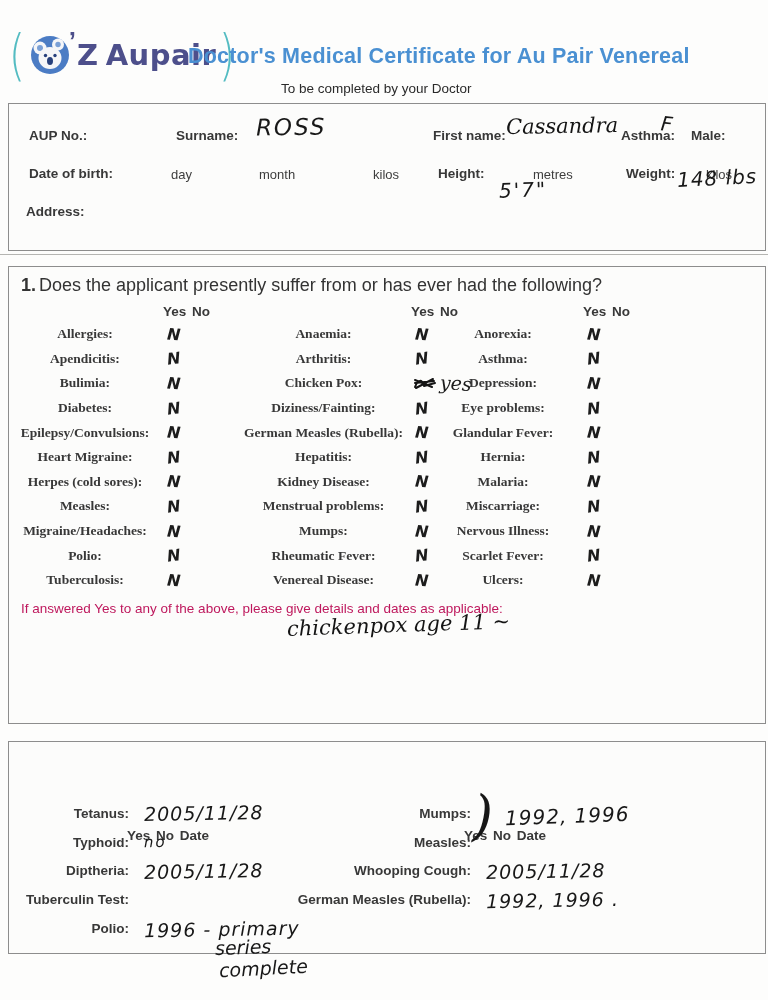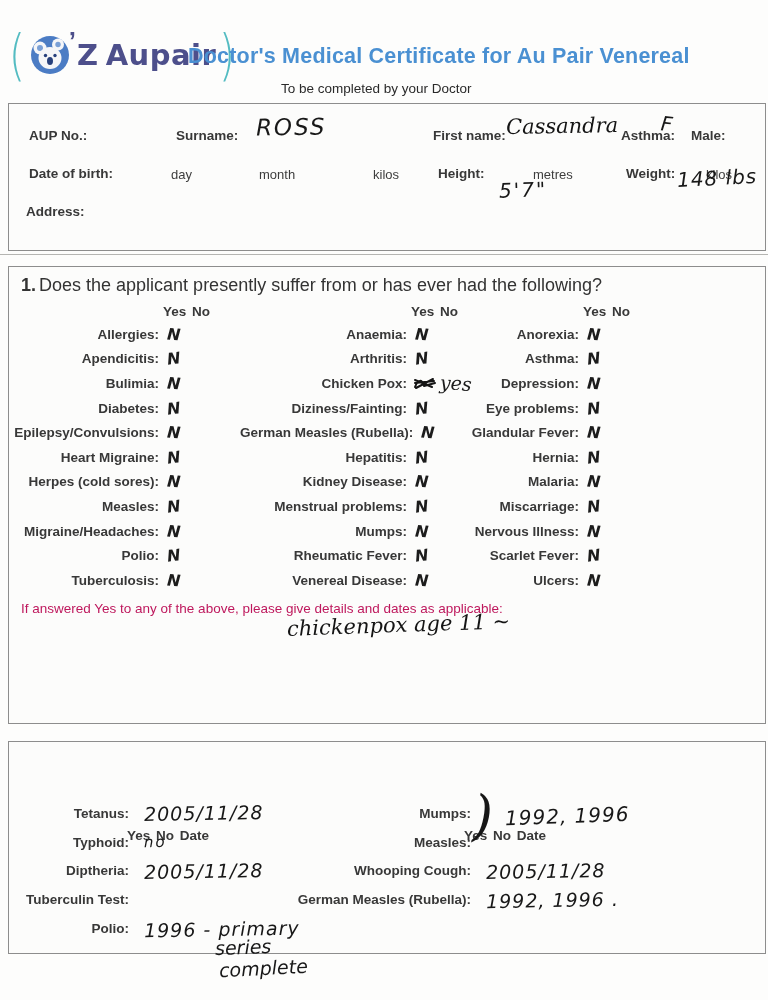--- a/index.html
+++ b/index.html
@@ -39,21 +39,21 @@
   .q-line b{margin-right:3px;}
   .col{position:absolute;top:37px;}
   .col-1{left:2px;width:226px;}
   .col-2{left:231px;width:242px;}
   .col-3{left:418px;width:232px;}
   .yesno{font-weight:bold;font-size:13.5px;color:#383838;word-spacing:2px;margin-bottom:3px;}
   .col-1 .yesno{margin-left:152px;}
   .col-2 .yesno{margin-left:171px;}
   .col-3 .yesno{margin-left:156px;}
   .cond-row{display:flex;align-items:center;height:24.6px;}
-  .cond-label{text-align:right;}
+  .cond-label{text-align:center;font-family:Liberation Serif, serif;}
   .col-1 .cond-label{flex:0 0 148px;}
   .col-2 .cond-label{flex:0 0 167px;}
   .col-3 .cond-label{flex:0 0 152px;}
   .cond-ans{margin-left:8px;font-family:"DejaVu Sans",sans-serif;font-style:italic;
     font-size:16px;font-weight:bold;color:#1c1c1c;}
   .cond-row:nth-child(odd) .cond-ans{transform:rotate(-7deg);}
   .cond-row:nth-child(even) .cond-ans{transform:rotate(4deg);}
   .scribble{margin-left:6px;display:inline-flex;align-items:center;}
   .row-yes .cond-ans{font-family:"DejaVu Serif",serif;font-weight:normal;font-size:19px;
     transform:rotate(-6deg);margin-left:3px;}

